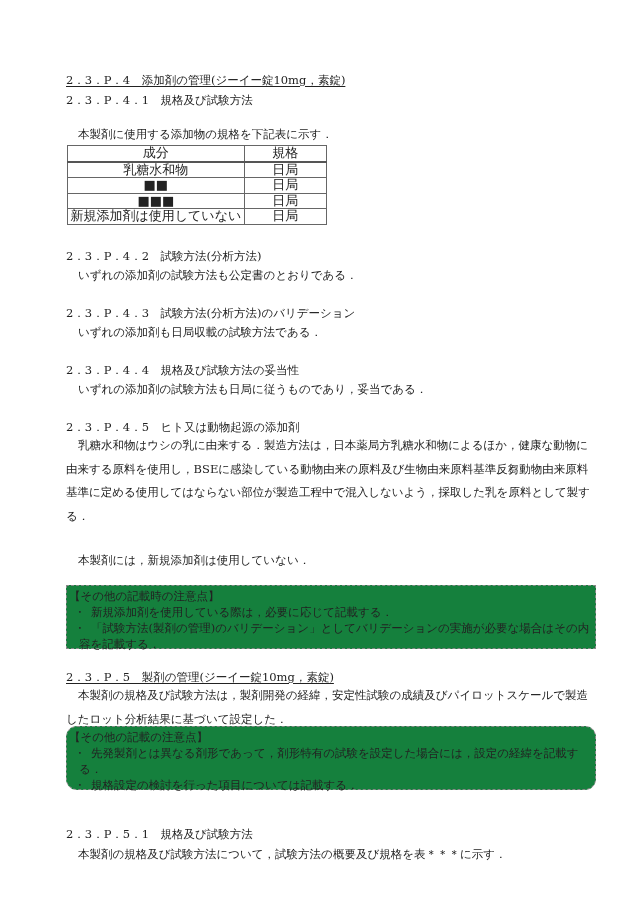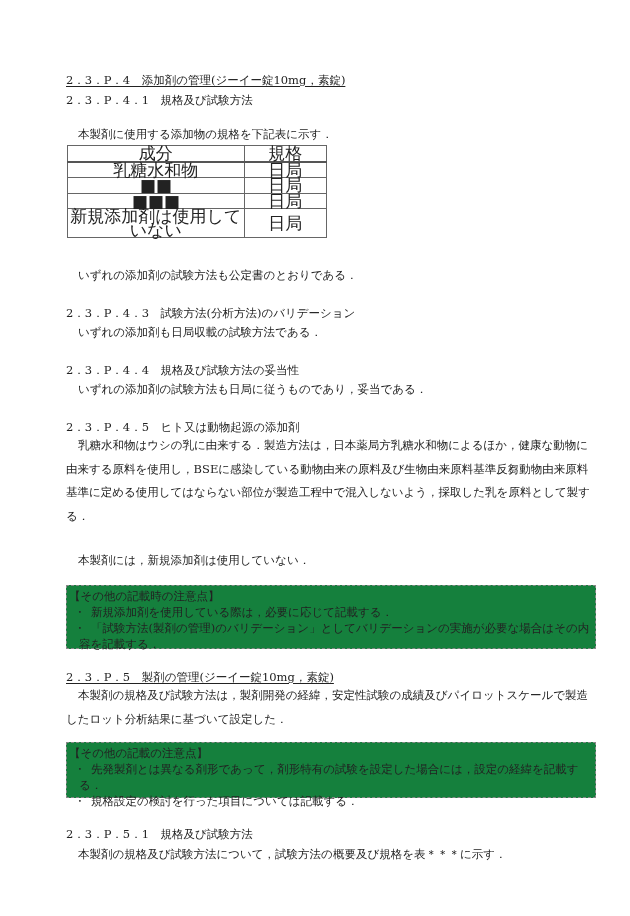--- a/index.html
+++ b/index.html
@@ -11,21 +11,21 @@
   .page { position: absolute; left: 0; top: 0; width: 630px; height: 916px; margin-left: 16px; }
   .line { position: absolute; left: 50px; white-space: nowrap; line-height: 16px; }
   .indent { padding-left: 12px; }
   .u { text-decoration: underline; text-underline-offset: 2px; }
   .para { position: absolute; left: 50px; width: 532px; line-height: 23.5px; }
   .para .first { display: inline; padding-left: 12px; }
 
   table.spec {
     position: absolute; left: 51px; top: 145px;
     border-collapse: collapse; width: 260px;
-    font-size: 17px;
+    font-size: 13px;
   }
   table.spec td, table.spec th {
     border: 1px solid #666; height: 14.5px; padding: 0;
     text-align: center; font-weight: normal; line-height: 14px;
   }
   table.spec thead th { border-bottom: 2px solid #555; }
   table.spec .c1 { width: 177px; }
   table.spec .c2 { width: 82px; }
 
   .note {
@@ -68,20 +68,21 @@
         <td>■■■</td>
         <td>日局</td>
       </tr>
       <tr>
         <td>新規添加剤は使用していない</td>
         <td>日局</td>
       </tr>
     </tbody>
   </table>
 
+  <div class="line" style="top:248px;">2．3．P．4．2　試験方法(分析方法)</div>
   <div class="line indent" style="top:267px;">いずれの添加剤の試験方法も公定書のとおりである．</div>
 
   <div class="line" style="top:305px;">2．3．P．4．3　試験方法(分析方法)のバリデーション</div>
   <div class="line indent" style="top:324px;">いずれの添加剤も日局収載の試験方法である．</div>
 
   <div class="line" style="top:362px;">2．3．P．4．4　規格及び試験方法の妥当性</div>
   <div class="line indent" style="top:381px;">いずれの添加剤の試験方法も日局に従うものであり，妥当である．</div>
 
   <div class="line" style="top:419px;">2．3．P．4．5　ヒト又は動物起源の添加剤</div>
   <div class="para" style="top:434px;">
@@ -100,21 +101,21 @@
       <span class="bullet">・</span>
       <span class="txt">「試験方法(製剤の管理)のバリデーション」としてバリデーションの実施が必要な場合はその内容を記載する．</span>
     </div>
   </div>
 
   <div class="line u" style="top:669px;">2．3．P．5　製剤の管理(ジーイー錠10mg，素錠)</div>
   <div class="para" style="top:684px;">
     <span class="first">本製剤の規格及び試験方法は，製剤開発の経緯，安定性試験の成績及びパイロットスケールで製造したロット分析結果に基づいて設定した．</span>
   </div>
 
-  <div class="note" style="top:742px; height:56px;">
+  <div class="note" style="top:726px; height:64px;border-radius:11px;">
     <div class="title">【その他の記載の注意点】</div>
     <div class="item">
       <span class="bullet">・</span>
       <span class="txt">先発製剤とは異なる剤形であって，剤形特有の試験を設定した場合には，設定の経緯を記載する．</span>
     </div>
     <div class="item">
       <span class="bullet">・</span>
       <span class="txt">規格設定の検討を行った項目については記載する．</span>
     </div>
   </div>

